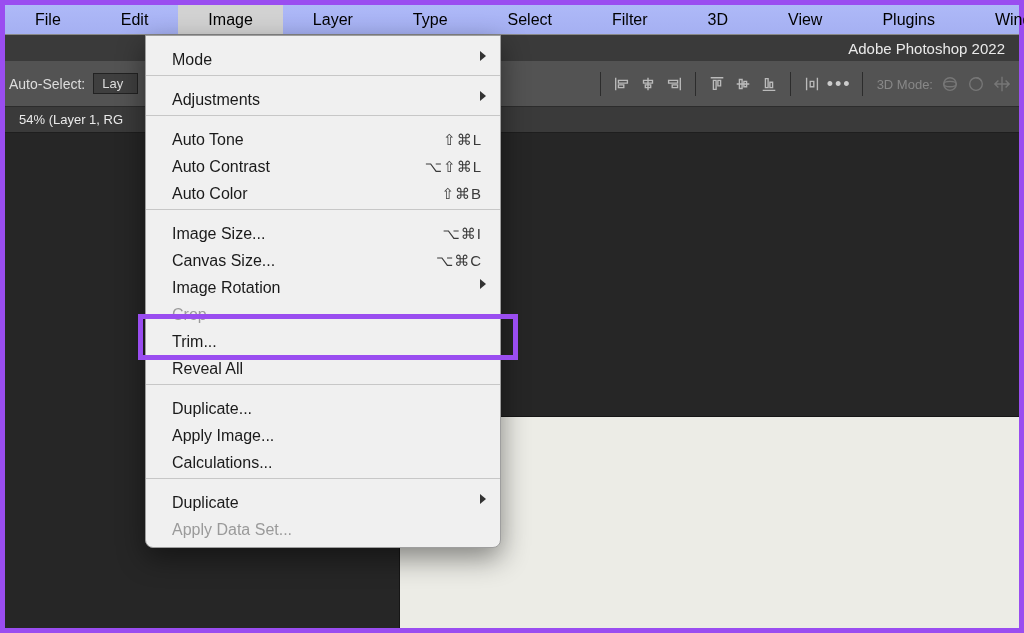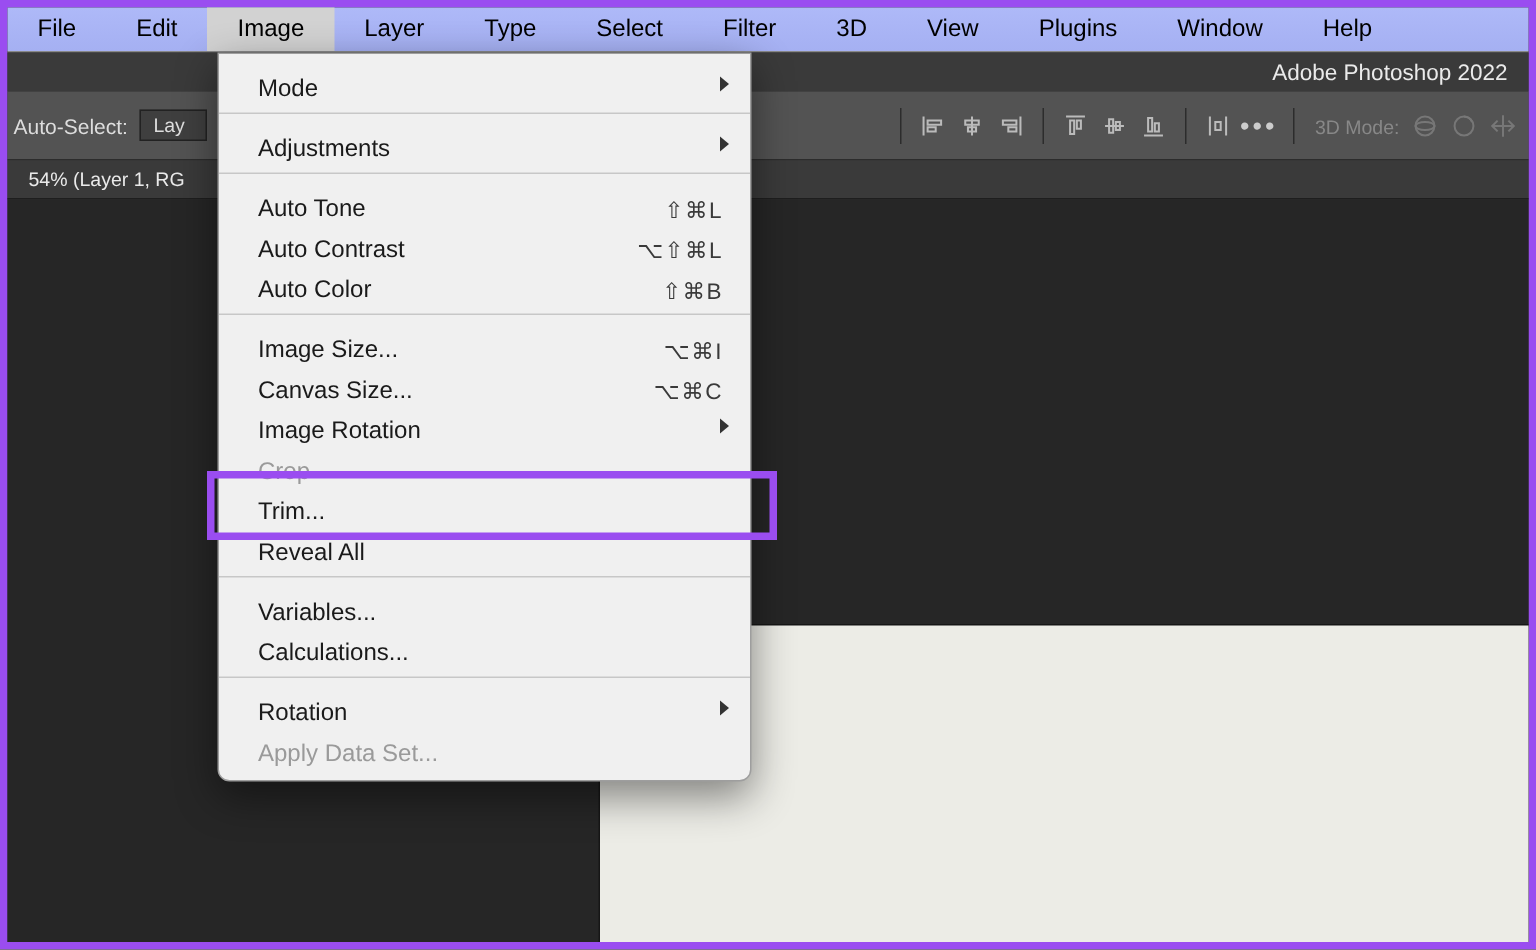--- a/index.html
+++ b/index.html
@@ -6,21 +6,21 @@
   html, body { width: 1024px; height: 633px; overflow: hidden; font-family: -apple-system, "Helvetica Neue", Arial, sans-serif; }
   .outer-border { width:1024px; height:633px; border:5px solid #9a4df0; position:relative; background:#2a2a2a; }
   
   .menubar {
     height:30px;
     background:linear-gradient(#aeb9f8,#a5b0f2);
     display:flex; align-items:center;
     font-size:16px; color:#000;
     border-bottom:1px solid #888;
   }
-  .menu-item { padding:0 20px; height:100%; display:flex; align-items:center; cursor:default; }
+  .menu-item { padding:0 30px; height:100%; display:flex; align-items:center; cursor:default; }
   .menu-item.active { background:#d2d2d2; }
   
   .options-bar {
     height:46px; width:100%;
     background:#535353;
     display:flex; align-items:center;
     color:#d6d6d6; font-size:14px;
     border-bottom:1px solid #2c2c2c;
     position:relative;
   }
@@ -229,28 +229,31 @@
         <span>Crop</span>
       </div>
       <div class="dd-row">
         <span>Trim...</span>
       </div>
       <div class="dd-row">
         <span>Reveal All</span>
       </div>
       <div class="dd-sep"></div>
       <div class="dd-row">
-        <span>Variables...</span>
+        <span>Duplicate...</span>
+      </div>
+      <div class="dd-row">
+        <span>Apply Image...</span>
       </div>
       <div class="dd-row">
         <span>Calculations...</span>
       </div>
       <div class="dd-sep"></div>
       <div class="dd-row has-sub">
-        <span>Rotation</span>
+        <span>Duplicate</span>
       </div>
       <div class="dd-row disabled">
         <span>Apply Data Set...</span>
       </div>
     </div>
 
   <div class="highlight-box hi-rotation"></div>
 
 </div>
 

